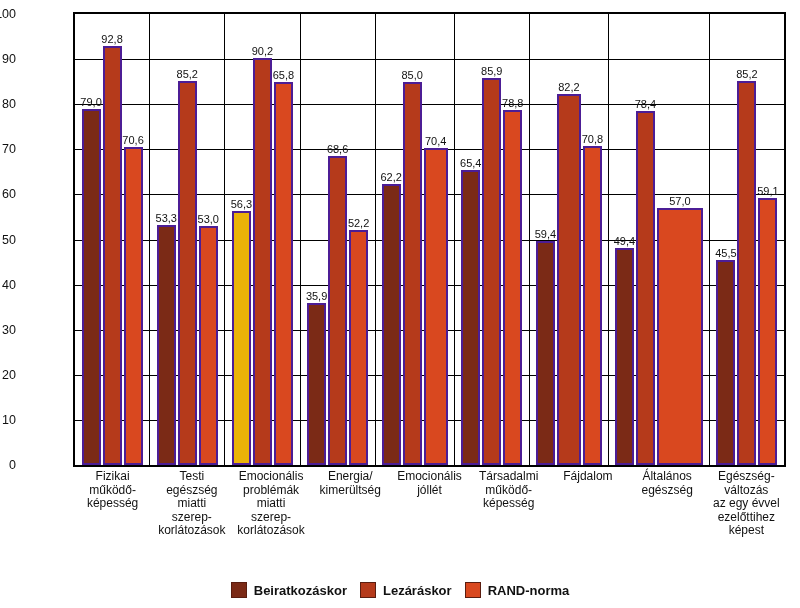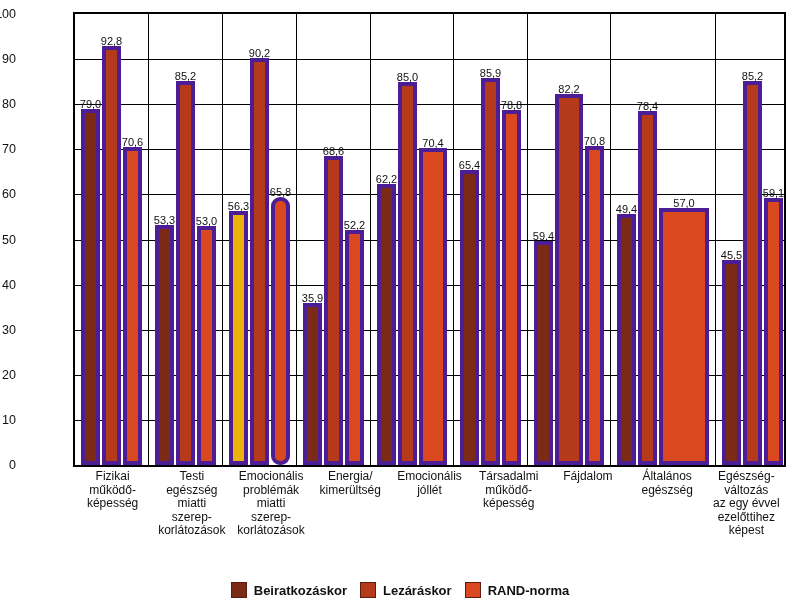--- a/index.html
+++ b/index.html
@@ -71,21 +71,21 @@
     height:100%;
     width:100%;
     justify-content:center;
     padding:0 6px;
     box-sizing:border-box;
   }
   .bar{
     position:relative;
     width:19px;
     box-sizing:border-box;
-    border:4px solid #4c1d95;
+    border:2px solid #4c1d95;
   }
   .bar .vlabel{
     position:absolute;
     left:50%;
     transform:translateX(-50%);
     top:-15px;
     font-size:11px;
     color:#111;
     white-space:nowrap;
   }
@@ -170,21 +170,21 @@
           </div>
         </div>
         <div class="col">
           <div class="bars">
             <div class="bar" style="height: 253.913px; background: #eab308;">
               <div class="vlabel">56,3</div>
             </div>
             <div class="bar" style="height: 406.802px; background: rgb(181, 58, 27);">
               <div class="vlabel">90,2</div>
             </div>
-            <div class="bar" style="height: 268px; background: rgb(217, 72, 31); border-radius: 9px;">
+            <div class="bar" style="height: 383px; background: rgb(217, 72, 31);">
               <div class="vlabel">65,8</div>
             </div>
           </div>
         </div>
         <div class="col">
           <div class="bars">
             <div class="bar" style="height: 161.909px; background: rgb(123, 42, 22);">
               <div class="vlabel">35,9</div>
             </div>
             <div class="bar" style="height: 309.386px; background: rgb(181, 58, 27);">
@@ -229,21 +229,21 @@
             <div class="bar" style="height: 370.722px; background: rgb(181, 58, 27); padding-left: 20px;">
               <div class="vlabel">82,2</div>
             </div>
             <div class="bar" style="height: 319.308px; background: rgb(217, 72, 31);">
               <div class="vlabel">70,8</div>
             </div>
           </div>
         </div>
         <div class="col">
           <div class="bars">
-            <div class="bar" style="height: 251px; background: rgb(123, 42, 22);">
+            <div class="bar" style="height: 217px; background: rgb(123, 42, 22);">
               <div class="vlabel">49,4</div>
             </div>
             <div class="bar" style="height: 353.584px; background: rgb(181, 58, 27);">
               <div class="vlabel">78,4</div>
             </div>
             <div class="bar" style="height: 257.07px; background: rgb(217, 72, 31); padding-left: 42px;">
               <div class="vlabel">57,0</div>
             </div>
           </div>
         </div>

